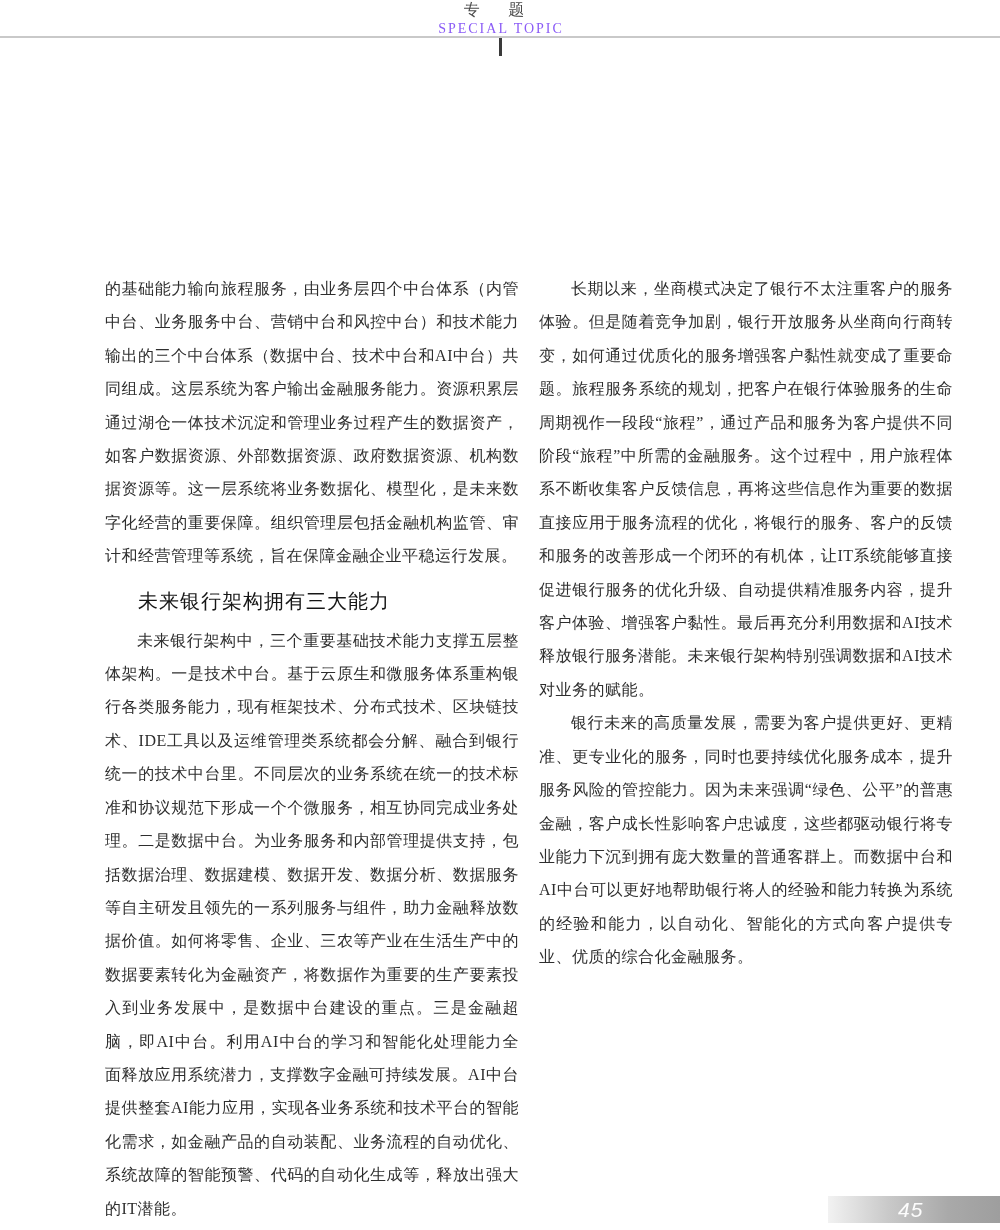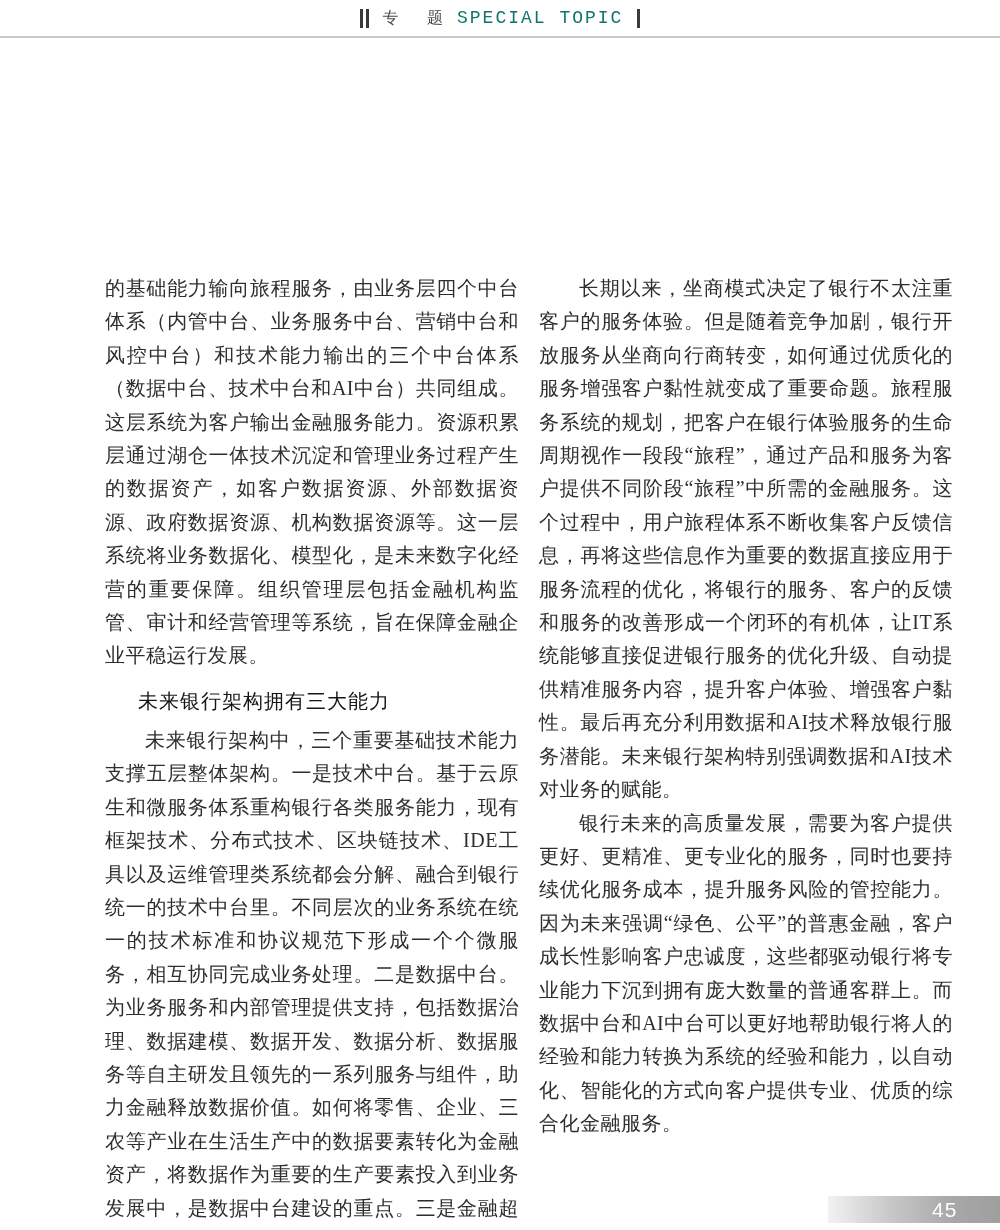--- a/index.html
+++ b/index.html
@@ -7,47 +7,47 @@
     width: 1000px; height: 1230px;
     background: #ffffff;
     position: relative;
     font-family: "Liberation Serif", "DejaVu Serif", serif;
     overflow: hidden;
   }
 
   
   .page-header {
     position: absolute; top: 0; left: 0; width: 1000px; height: 36px;
-    display: flex; align-items: center; justify-content: center;
+    display: flex; align-items: center; justify-content: center; flex-direction: column;
   }
   .hdr-bars { display: inline-flex; gap: 3px; margin: 0 14px; }
   .hdr-bar { width: 3px; height: 19px; background: #3a3a3a; }
   .hdr-topic-cn {
     font-size: 16px; color: #4a4a4a; letter-spacing: 12px;
     font-family: "Liberation Sans", "DejaVu Sans", sans-serif;
   }
   .hdr-topic-en {
-    font-size: 18px; color: #0f766e; letter-spacing: 2px;
+    font-size: 14px; color: #8b5cf6; letter-spacing: 2px;
     margin-left: 2px;
-    font-family: Liberation Mono, monospace;
+    font-family: Liberation Serif, serif;
   }
   .hdr-rule {
     position: absolute; top: 36px; left: 0; width: 1000px; height: 2px;
     background: #c9c9c9;
   }
 
   
   .article {
     position: absolute; top: 272px; left: 105px; width: 848px;
     display: flex; gap: 20px;
   }
   .column { width: 414px; }
   .para {
     margin: 0;
-    font-size: 20px;
+    font-size: 16px;
     line-height: 33.4px;
     color: #2e2e2e;
     text-align: justify;
     text-justify: inter-ideograph;
     text-indent: 2em;
     letter-spacing: 0.5px;
   }
   .para.no-indent { text-indent: 0; }
   .sec-heading {
     margin: 15px 0 9px 0;
@@ -61,22 +61,23 @@
   
   .footer-bar {
     position: absolute; top: 1196px; left: 828px; width: 172px; height: 27px;
     background: linear-gradient(to right, #f2f2f2 0%, #c9c9c9 35%, #a9a9a9 70%, #9e9e9e 100%);
     display: flex; align-items: center;
   }
   .page-number {
     color: #fdfdfd;
     font-size: 21px;
     font-family: "Liberation Sans", "DejaVu Sans", sans-serif;
-    margin-left: 104px;
+    margin-left: 70px;
     letter-spacing: 1px;
+    font-style: italic;
   }
 </style>
 </head>
 <body>
 
 <div class="page-header">
   <span class="hdr-bars">
     <span class="hdr-bar"></span>
       <span class="hdr-bar"></span>
   </span>

